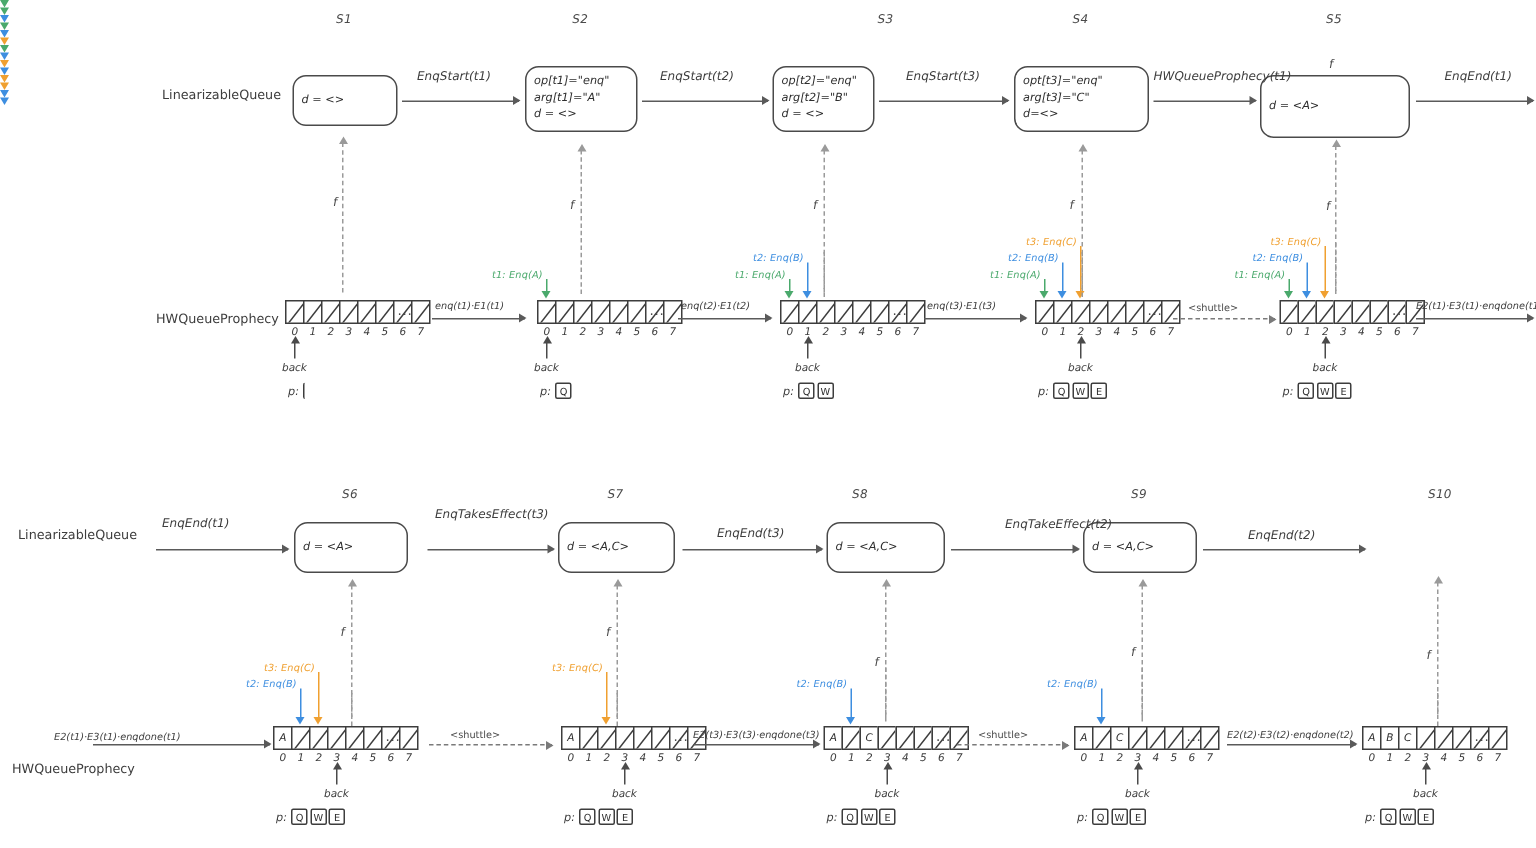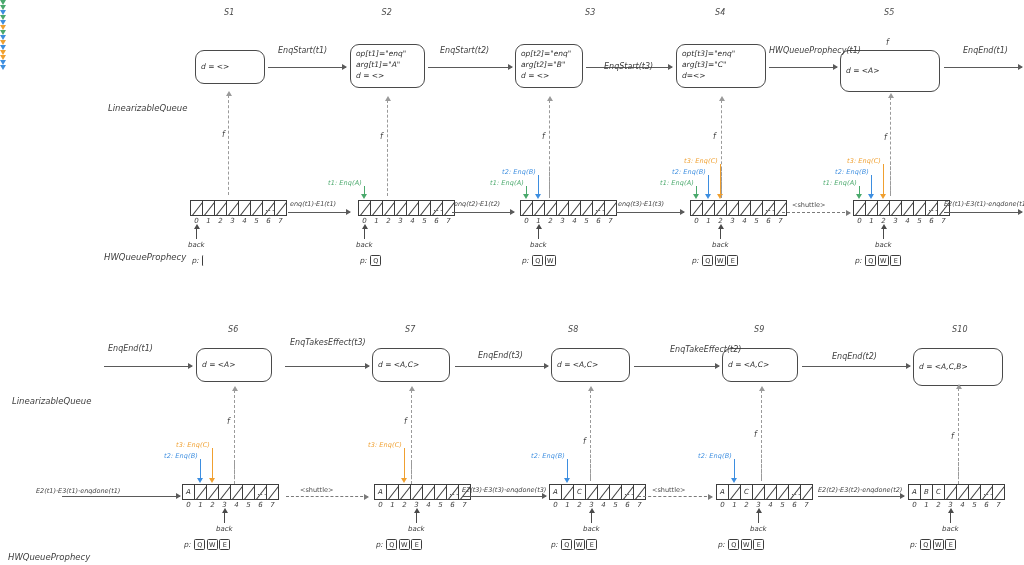--- a/index.html
+++ b/index.html
@@ -24,24 +24,22 @@
   
   .state-label {
     font-size: 8px;
     font-style: italic;
     color: #4a4a4a;
     letter-spacing: 0.2px;
     white-space: nowrap;
   }
   .row-label {
     font-size: 8.5px;
-    font-style: italic;
     color: #3d3d3d;
     white-space: nowrap;
-    margin-top: 44px;
   }
   .edge-label {
     font-size: 8px;
     font-style: italic;
     color: #3d3d3d;
     white-space: nowrap;
   }
   .edge-label-small {
     font-size: 6.5px;
     font-style: italic;
@@ -300,30 +298,27 @@
     </div>
     <div class="abs state-label" style="left: 405px; top: 325px;">S7</div>
     <div class="state-box" style="left: 551px; top: 348px; width: 79px; height: 34px;">
       <div class="content">d = &lt;A,C&gt;</div>
     </div>
     <div class="abs state-label" style="left: 568px; top: 325px;">S8</div>
     <div class="state-box" style="left: 722px; top: 348px; width: 76px; height: 34px;">
       <div class="content">d = &lt;A,C&gt;</div>
     </div>
     <div class="abs state-label" style="left: 754px; top: 325px;">S9</div>
-    <div class="state-box" style="left: 913px; top: 348px; width: 90px; height: 38px;">
-      <div class="content">d = &lt;A,C,B&gt;</div>
-    </div>
     <div class="abs state-label" style="left: 952px; top: 325px;">S10</div>
     <div class="arrow-h" style="left: 268px; top: 67px; width: 78px;"></div>
     <div class="abs edge-label" style="left: 278px; top: 46px;">EnqStart(t1)</div>
     <div class="arrow-h" style="left: 428px; top: 67px; width: 84px;"></div>
     <div class="abs edge-label" style="left: 440px; top: 46px;">EnqStart(t2)</div>
     <div class="arrow-h" style="left: 586px; top: 67px; width: 86px;"></div>
-    <div class="abs edge-label" style="left: 604px; top: 62px; text-align: center;">EnqStart(t3)</div>
+    <div class="abs edge-label" style="left: 604px; top: 46px; text-align: center;">EnqStart(t3)</div>
     <div class="arrow-h" style="left: 769px; top: 67px; width: 68px;"></div>
     <div class="abs edge-label" style="left: 769px; top: 46px;">HWQueueProphecy(t1)</div>
     <div class="arrow-h" style="left: 944px; top: 67px; width: 78px;"></div>
     <div class="abs edge-label" style="left: 963px; top: 46px;">EnqEnd(t1)</div>
     <div class="arrow-h" style="left: 104px; top: 366px; width: 88px;"></div>
     <div class="abs edge-label" style="left: 108px; top: 344px;">EnqEnd(t1)</div>
     <div class="arrow-h" style="left: 285px; top: 366px; width: 84px;"></div>
     <div class="abs edge-label" style="left: 290px; top: 338px;">EnqTakesEffect(t3)</div>
     <div class="arrow-h" style="left: 455px; top: 366px; width: 93px;"></div>
     <div class="abs edge-label" style="left: 478px; top: 351px;">EnqEnd(t3)</div>

